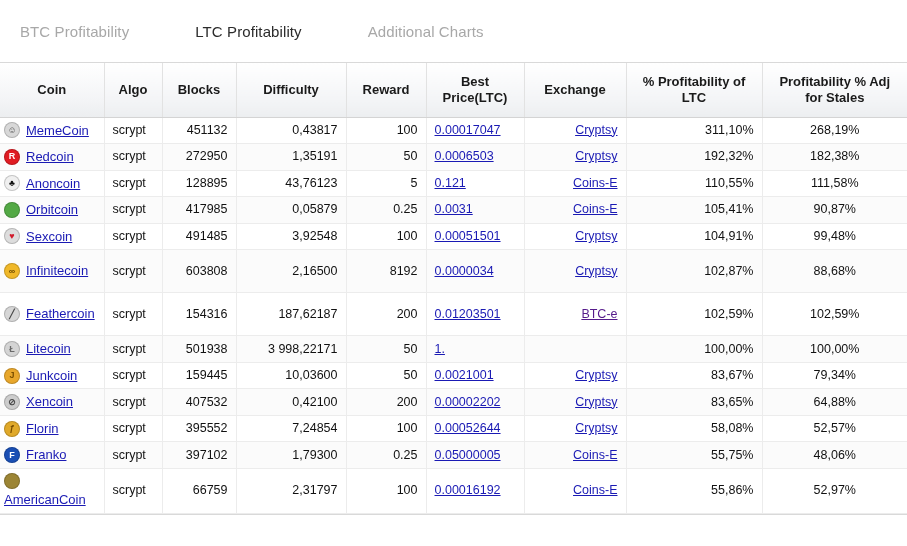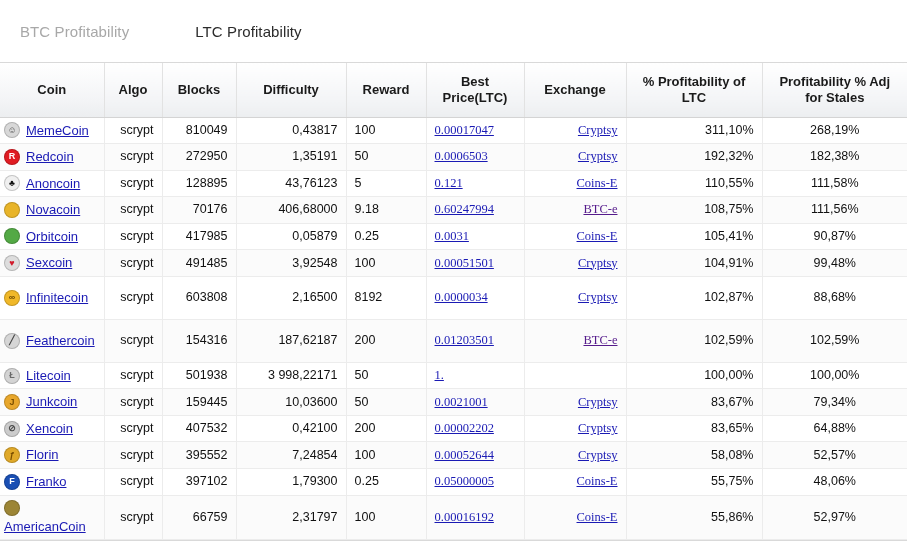--- a/index.html
+++ b/index.html
@@ -68,24 +68,24 @@
     vertical-align: middle;
     line-height: 1.35;
     white-space: nowrap;
   }
   table.profit tbody td:last-child { border-right: none; }
   table.profit tbody tr:nth-child(even) { background: #fbfbfb; }
   table.profit tbody tr:nth-child(odd)  { background: #ffffff; }
 
   
   .c-coin  { width: 104px; }
-  .c-algo  { width: 58px;  text-align: right; }
+  .c-algo  { width: 58px;  text-align: left; }
   .c-blk   { width: 74px;  text-align: right; margin-left: 8px; }
   .c-diff  { width: 110px; text-align: right; margin-left: 31px; }
-  .c-rew   { width: 80px;  }
+  .c-rew   { width: 80px;  text-align: right; }
   .c-price { width: 98px;  text-align: left; }
   .c-exch  { width: 102px; text-align: right; }
   .c-prof  { width: 136px; text-align: right; }
   .c-adj   { width: 145px; text-align: center; }
 
   .algo-txt { font-size: 12.5px; color: #111; }
 
   
   .coin-cell { padding-left: 4px !important; }
   .coin-inner {
@@ -114,31 +114,31 @@
     left: 0; right: 0; top: 0; bottom: 0;
     display: flex; align-items: center; justify-content: center;
     font-size: 9px; font-weight: bold; line-height: 1;
     font-family: "Liberation Sans", sans-serif;
   }
 
   a.lnk {
     color: #1a1ab4;
     text-decoration: underline;
     cursor: pointer;
-    font-family: Liberation Serif, serif;
   }
   a.lnk.visited { color: #551a8b; }
   .num { font-variant-numeric: tabular-nums; }
 </style>
 </head>
 <body>
 
 <div class="tabbar" id="tabbar">
     <div class="tab">BTC Profitability</div>
     <div class="tab active">LTC Profitability</div>
+    <div class="tab">Additional Charts</div>
   </div>
 
 <div class="tbl-wrap">
   <table class="profit">
     <thead>
       <tr>
         <th class="c-coin">Coin</th>
         <th class="c-algo">Algo</th>
         <th class="c-blk">Blocks</th>
         <th class="c-diff">Difficulty</th>
@@ -153,21 +153,21 @@
         <tr>
           <td class="c-coin coin-cell">
             <div class="coin-inner">
               <span class="coin-ico" style="background: rgb(216, 216, 216);">
                 <span style="color: rgb(85, 85, 85);">☺</span>
               </span>
               <span class="coin-name">MemeCoin</span>
             </div>
           </td>
           <td class="c-algo algo-txt">scrypt</td>
-          <td class="c-blk num">810049</td>
+          <td class="c-blk num">451132</td>
           <td class="c-diff num">0,43817</td>
           <td class="c-rew num">100</td>
           <td class="c-price"><a class="lnk num">0.00017047</a></td>
           <td class="c-exch"><a class="lnk">Cryptsy</a></td>
           <td class="c-prof num">311,10%</td>
           <td class="c-adj num">268,19%</td>
         </tr>
         <tr>
           <td class="c-coin coin-cell">
             <div class="coin-inner">
@@ -200,38 +200,20 @@
           <td class="c-diff num">43,76123</td>
           <td class="c-rew num">5</td>
           <td class="c-price"><a class="lnk num">0.121</a></td>
           <td class="c-exch"><a class="lnk">Coins-E</a></td>
           <td class="c-prof num">110,55%</td>
           <td class="c-adj num">111,58%</td>
         </tr>
         <tr>
           <td class="c-coin coin-cell">
             <div class="coin-inner">
-              <span class="coin-ico" style="background: rgb(232, 180, 41);">
-                <span style="color: rgb(122, 90, 0);"></span>
-              </span>
-              <span class="coin-name">Novacoin</span>
-            </div>
-          </td>
-          <td class="c-algo algo-txt">scrypt</td>
-          <td class="c-blk num">70176</td>
-          <td class="c-diff num">406,68000</td>
-          <td class="c-rew num">9.18</td>
-          <td class="c-price"><a class="lnk num">0.60247994</a></td>
-          <td class="c-exch"><a class="lnk visited">BTC-e</a></td>
-          <td class="c-prof num">108,75%</td>
-          <td class="c-adj num">111,56%</td>
-        </tr>
-        <tr>
-          <td class="c-coin coin-cell">
-            <div class="coin-inner">
               <span class="coin-ico" style="background: rgb(83, 169, 69);">
                 <span style="color: rgb(18, 64, 12);"></span>
               </span>
               <span class="coin-name">Orbitcoin</span>
             </div>
           </td>
           <td class="c-algo algo-txt">scrypt</td>
           <td class="c-blk num">417985</td>
           <td class="c-diff num">0,05879</td>
           <td class="c-rew num">0.25</td>

